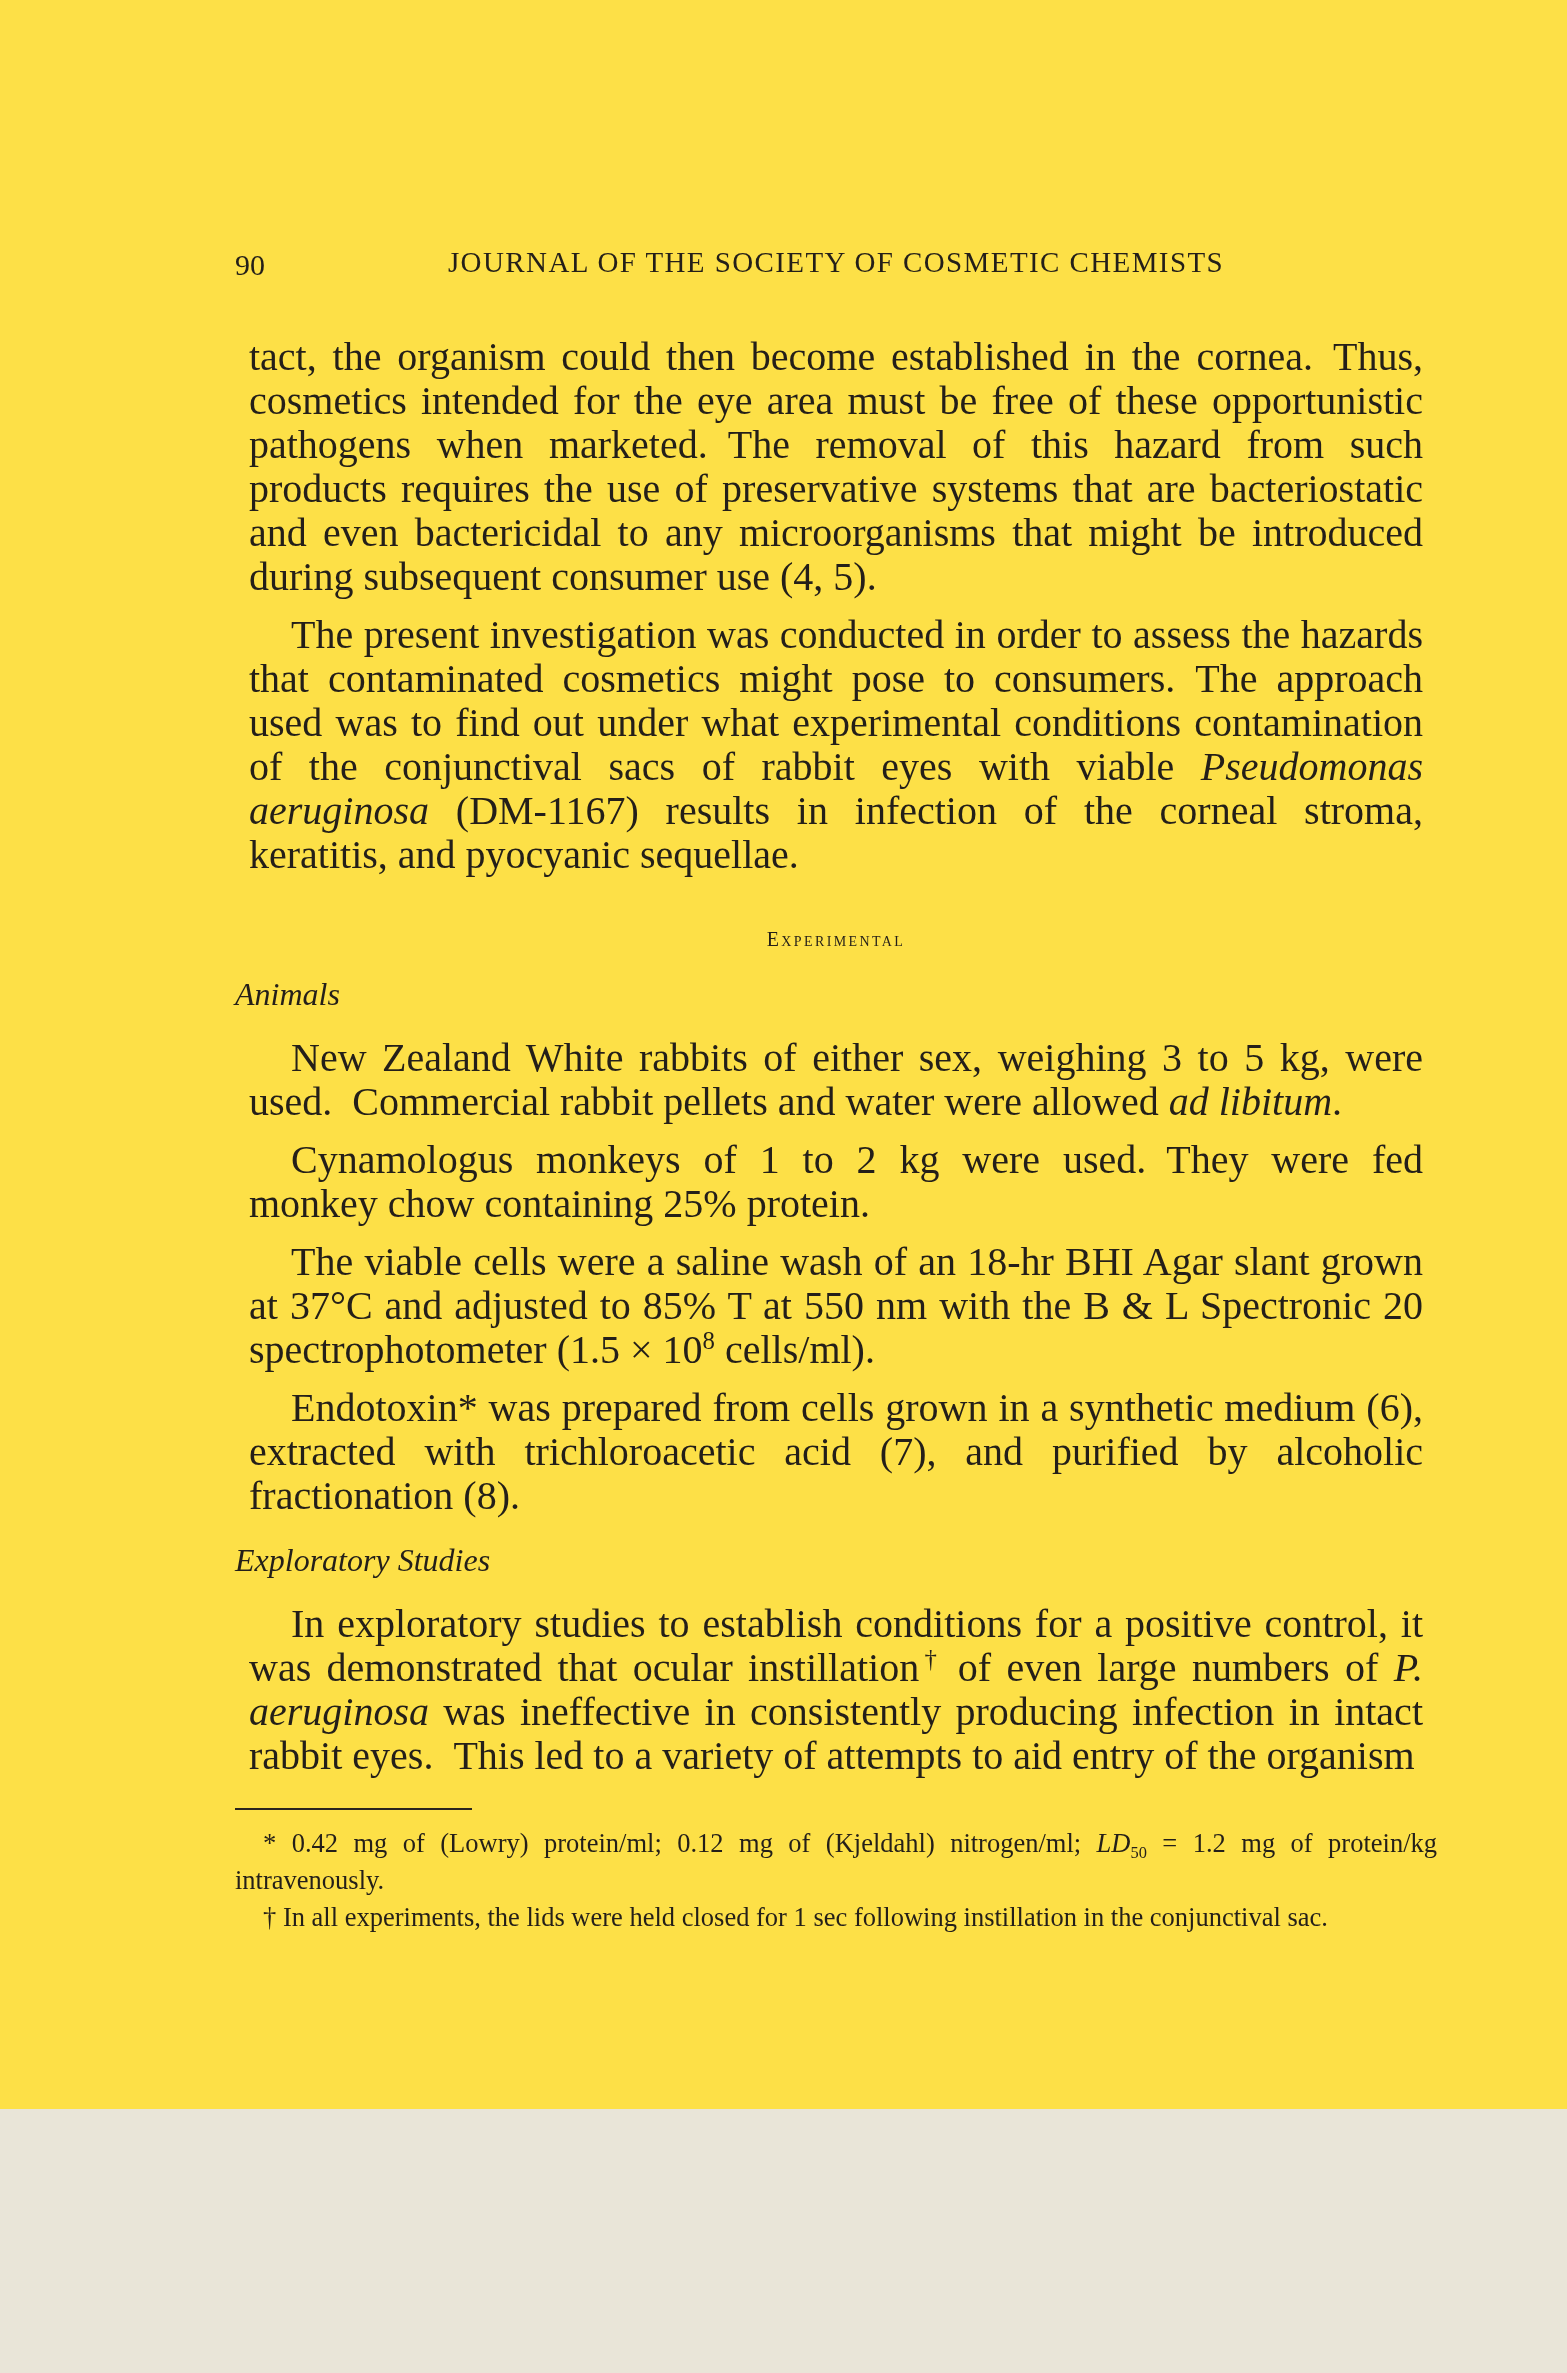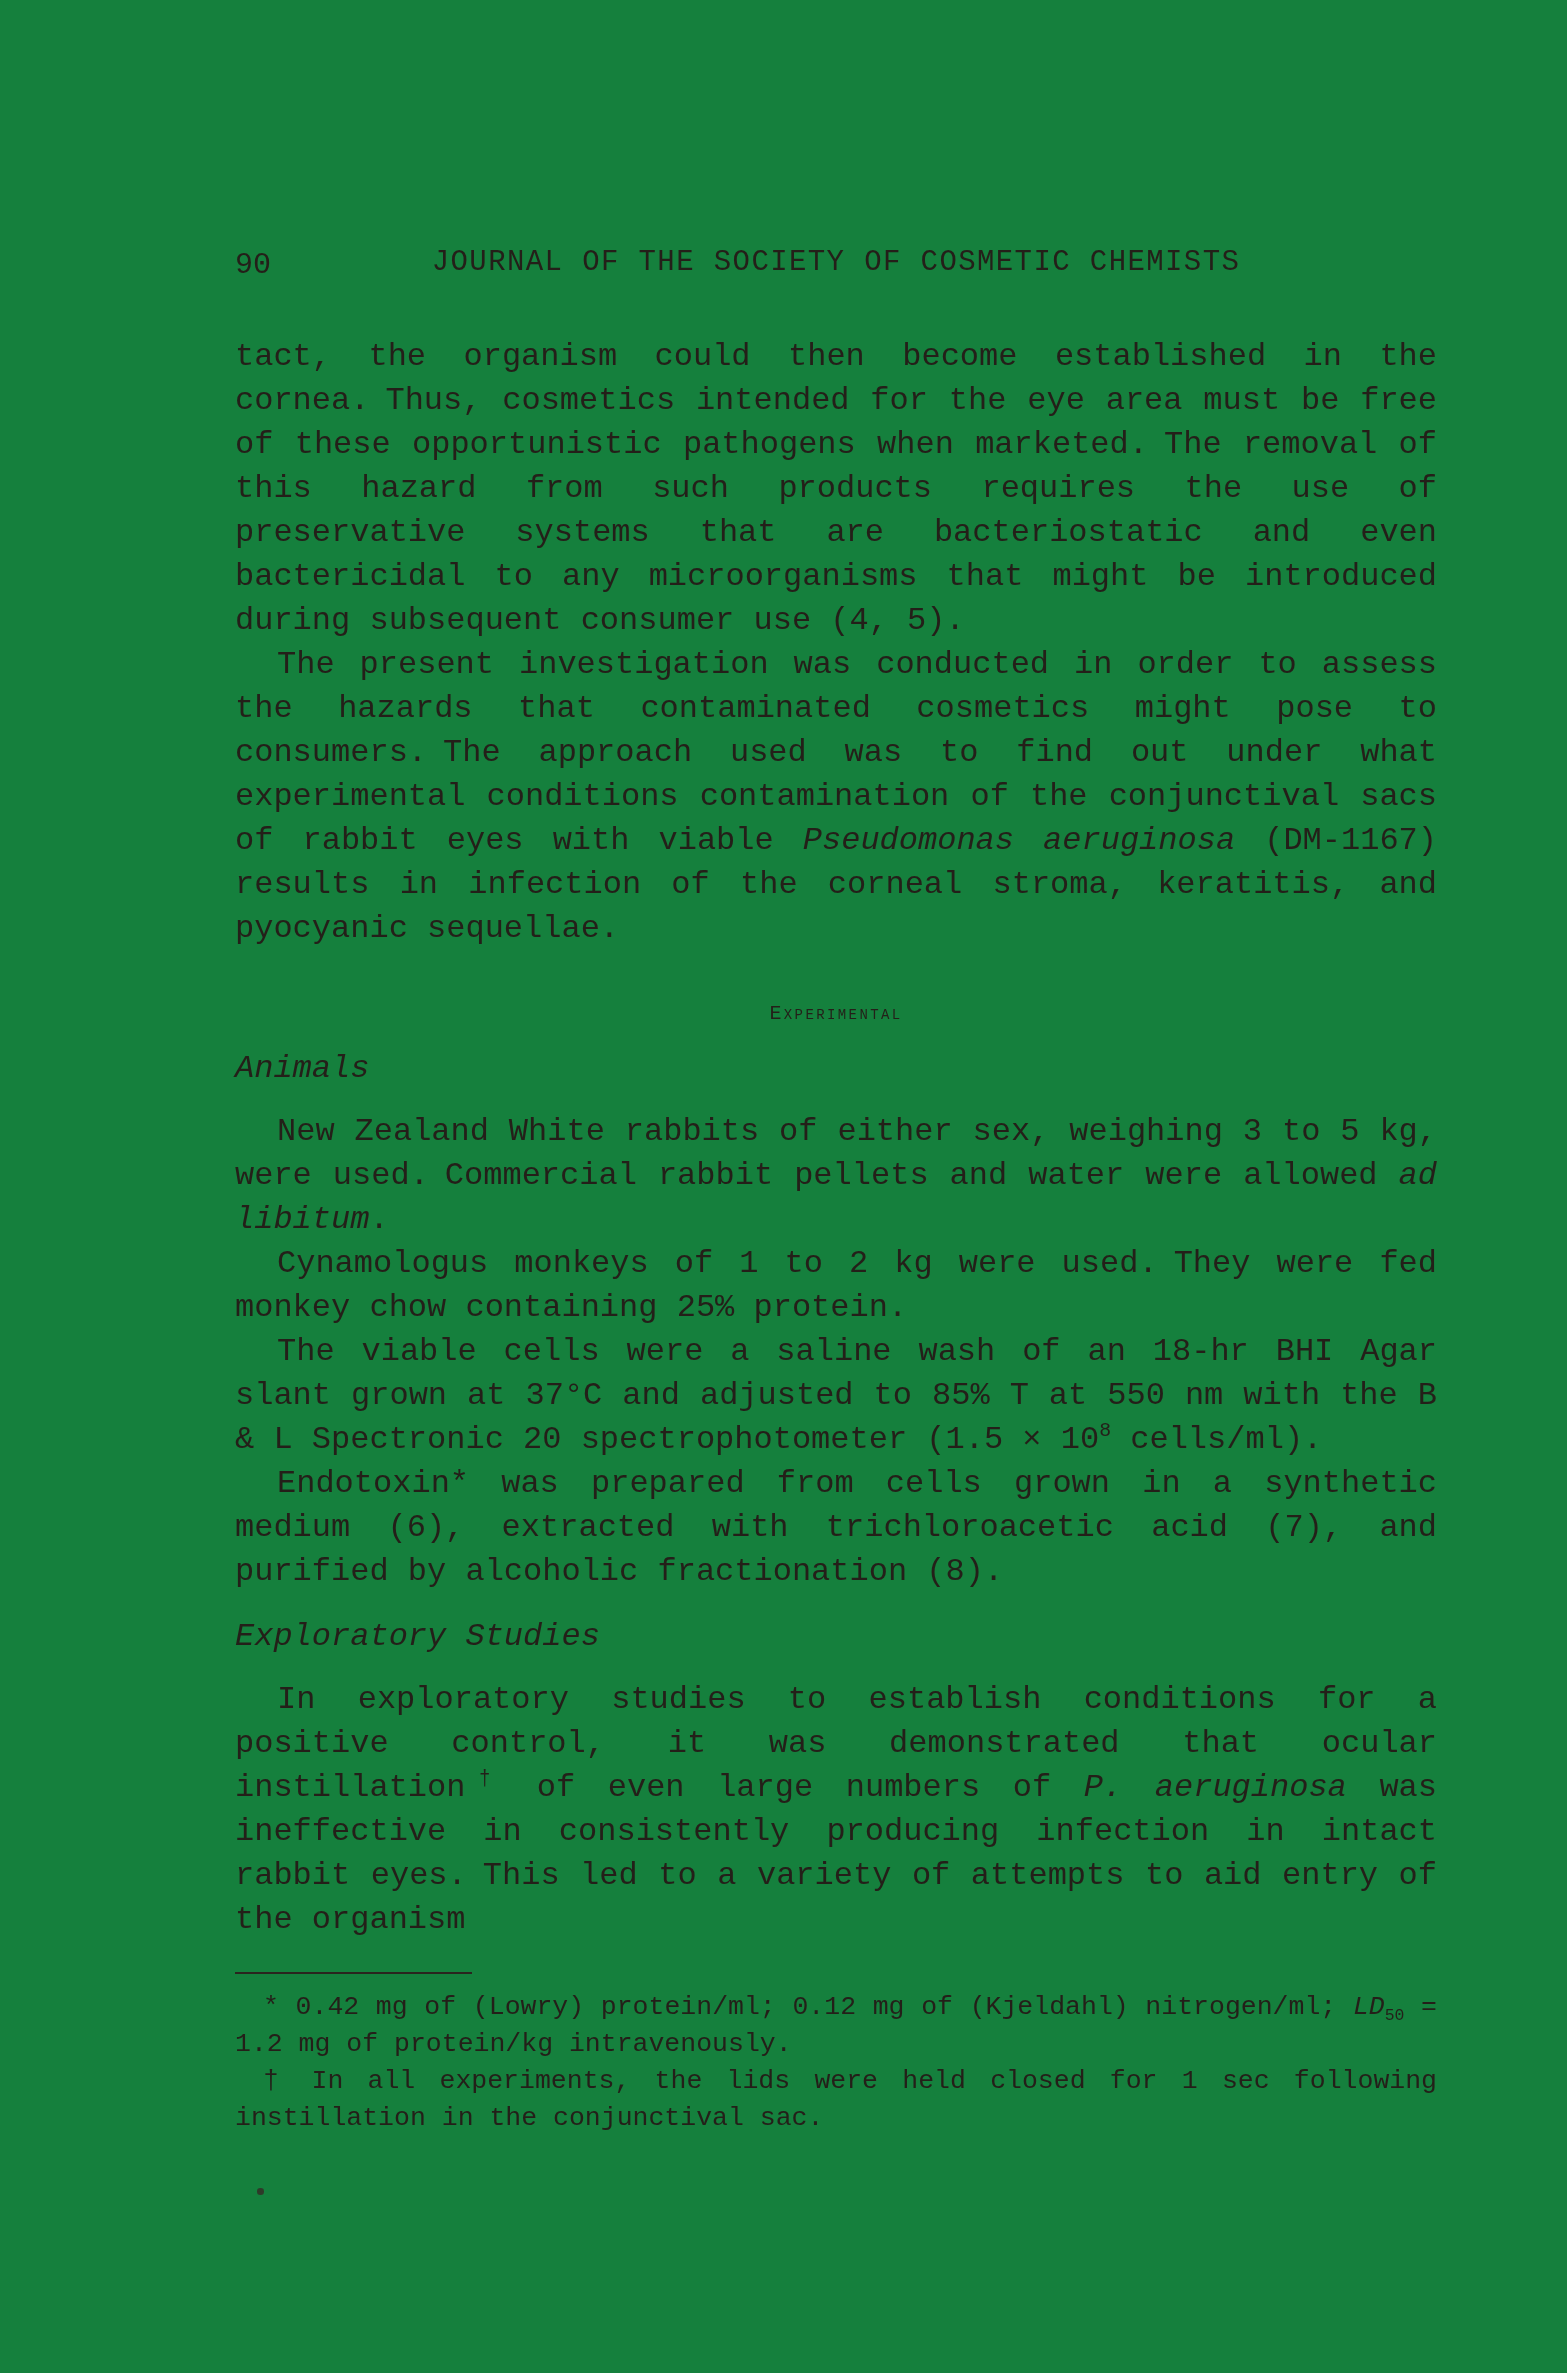--- a/index.html
+++ b/index.html
@@ -3,24 +3,24 @@
 <meta charset="utf-8">
 <style>
   html, body {
     margin: 0;
     padding: 0;
     background: #e9e5d8;
   }
   .page {
     position: relative;
     width: 1567px;
-    height: 2373px;
+    height: 2109px;
     margin: 0 auto;
-    background: #15803d;
-    font-family: Liberation Mono, monospace;
+    background: #fde047;
+    font-family: Liberation Serif, serif;
     color: #241f19;
     overflow: hidden;
   }
   .content {
     position: absolute;
     left: 235px;
     top: 210px;
     width: 1202px;
   }
   .header {
@@ -35,22 +35,22 @@
     font-size: 30px;
   }
   .journal-title {
     text-align: center;
     font-size: 29px;
     letter-spacing: 1.4px;
     white-space: nowrap;
     margin-top: 36px;
   }
   .para {
-    margin: 0;
-    font-size: 32px;
+    margin: 14px;
+    font-size: 40px;
     line-height: 44px;
     text-align: justify;
   }
   .para.indent { text-indent: 42px; }
   .section-heading {
     margin: 51px 0 19px 0;
     text-align: center;
     font-size: 20px;
     font-weight: 400;
     font-variant: small-caps;

